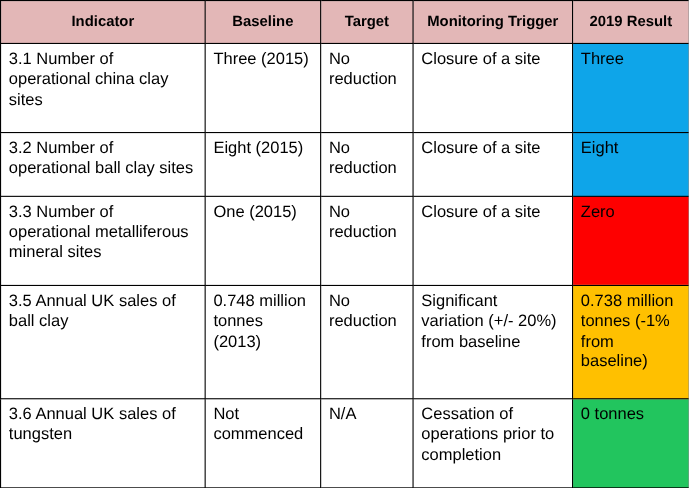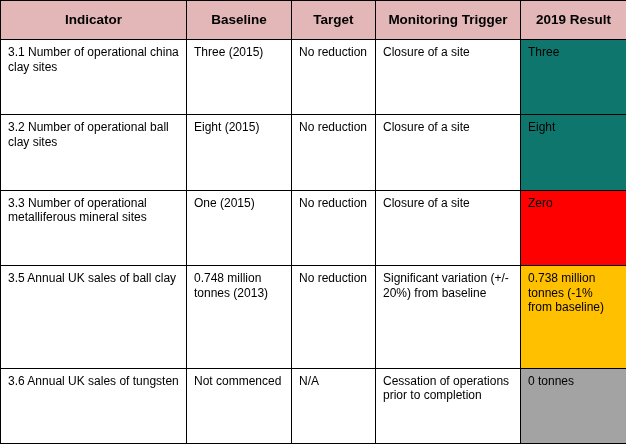--- a/index.html
+++ b/index.html
@@ -28,54 +28,54 @@
   table.indicator-table col.c1 { width: 105px; }
   table.indicator-table col.c2 { width: 84px; }
   table.indicator-table col.c3 { width: 145px; }
   table.indicator-table col.c4 { width: 106px; }
 
   table.indicator-table th,
   table.indicator-table td {
     border: 1px solid #000000;
     padding: 5px 7px;
     vertical-align: top;
-    font-size: 12px;
+    font-size: 15px;
     line-height: 1.22;
     color: #000000;
     text-align: left;
     box-sizing: border-box;
     word-wrap: break-word;
   }
   table.indicator-table thead th {
     background: #e3b7b7;
     text-align: center;
     vertical-align: middle;
     font-weight: bold;
     font-size: 13.5px;
     height: 39px;
     padding: 4px 4px;
   }
   td.result {
     font-size: 12.5px;
   }
   td.res-green {
-    background: #0f766e;
+    background: #0ea5e9;
     color: #000000;
   }
   td.res-red {
     background: #fe0000;
     color: #000000;
     margin-left: 40px;
   }
   td.res-amber {
     background: #ffc000;
     color: #000000;
   }
   td.res-grey {
-    background: #a3a3a3;
+    background: #22c55e;
     color: #000000;
   }
   .nowrap-pre {
     white-space: pre-line;
   }
 </style>
 </head>
 <body>
 
 <div class="table-wrap">

